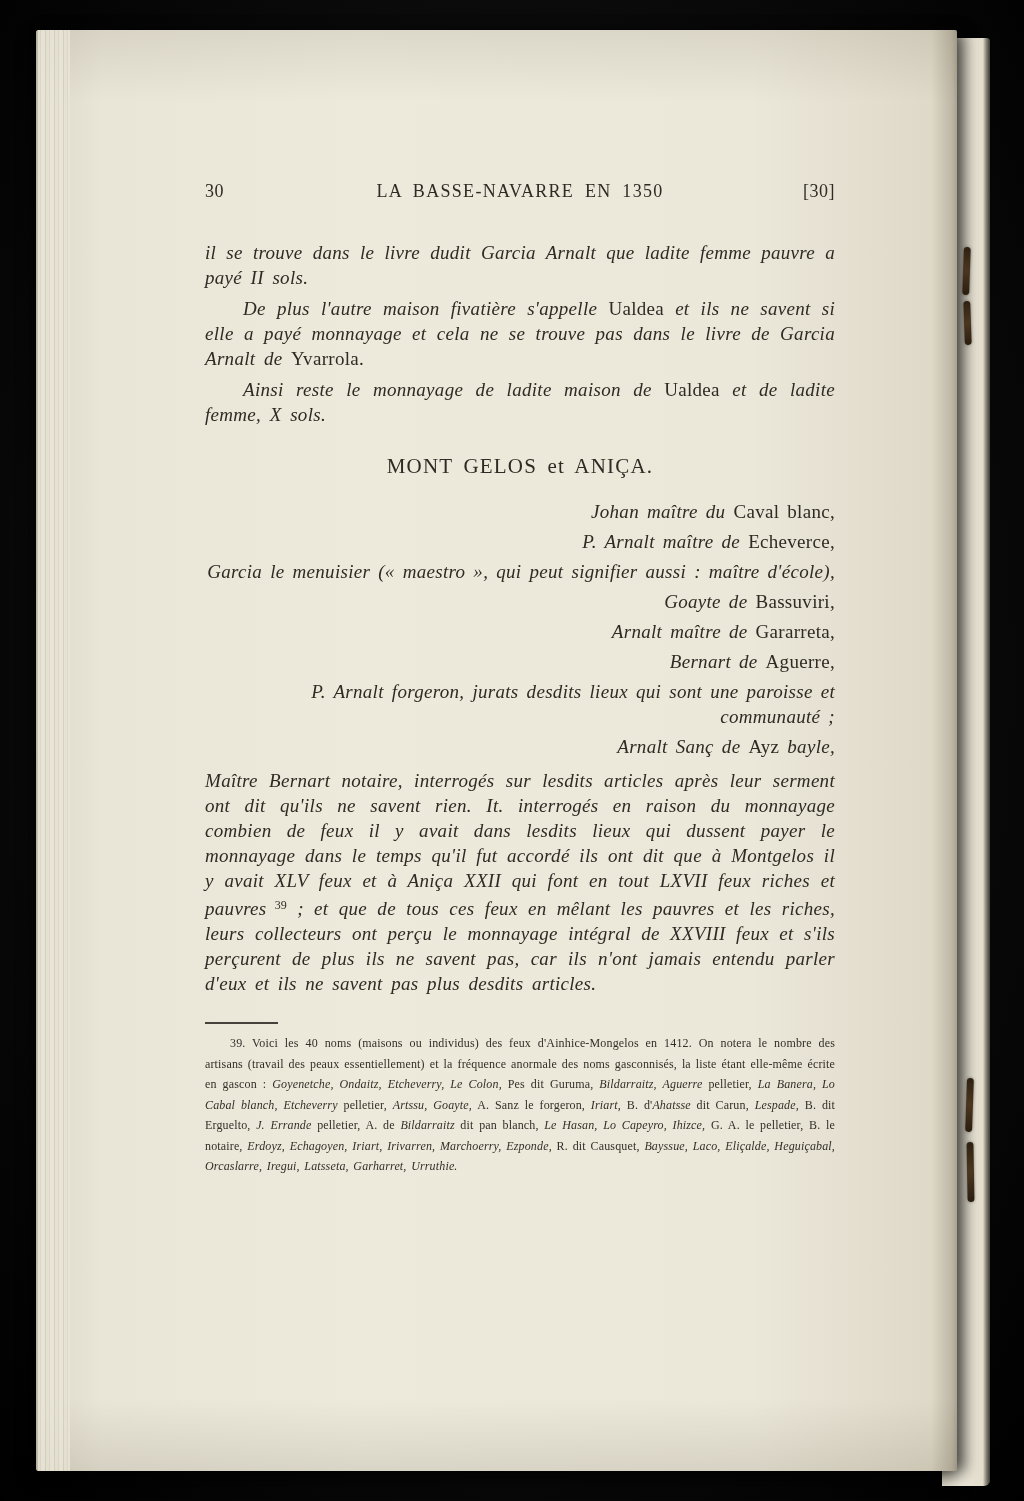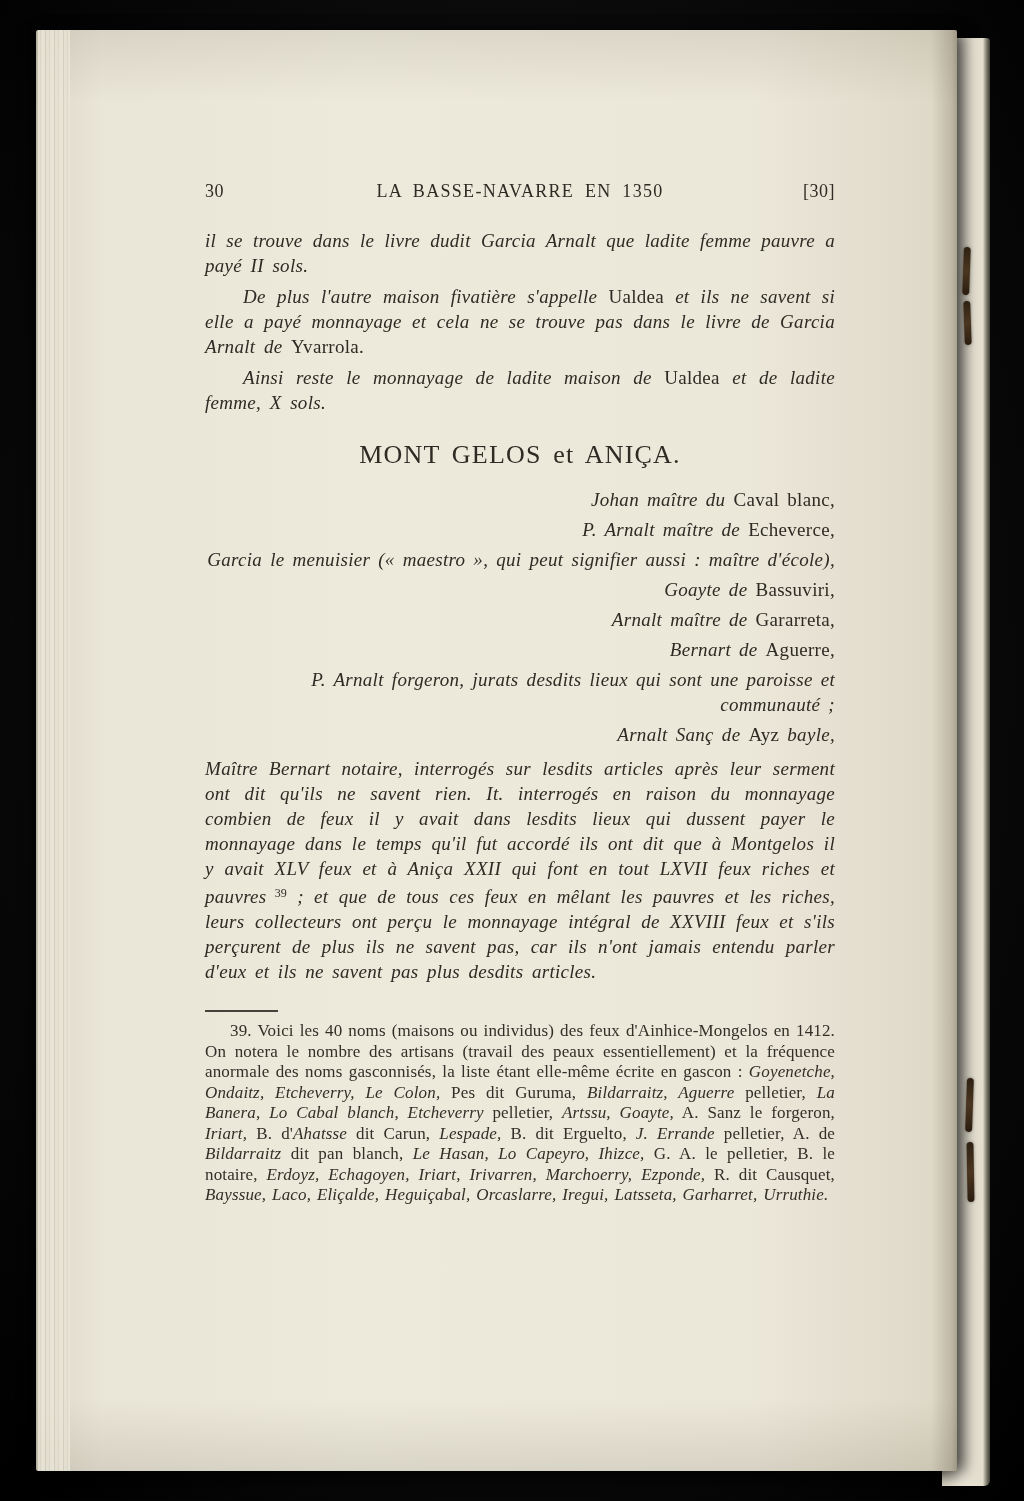--- a/index.html
+++ b/index.html
@@ -71,43 +71,43 @@
   .running-title {
     position: absolute; left: 50%; transform: translateX(-50%);
     letter-spacing: 1.3px; word-spacing: 5px; white-space: nowrap;
   }
 
   .para {
     font-size: 19px; line-height: 25px; margin: 6px 0 0;
     text-align: justify; font-style: italic;
     letter-spacing: .3px; word-spacing: 3.5px;
   }
-  .para.first { margin-top: 26px; }
+  .para.first { margin-top: 38px; }
   .para.indent { text-indent: 38px; }
   .para.after-list { margin-top: 9px; }
 
   .seg-r { font-style: normal; }
   .seg-i { font-style: italic; }
   .seg-sup { font-style: normal; font-size: 12px; vertical-align: 6px; letter-spacing: 0; }
 
   .section-heading {
-    text-align: center; font-size: 26px; line-height: 25px;
+    text-align: center; font-size: 21px; line-height: 25px;
     margin: 27px 0 20px; letter-spacing: 1.2px; word-spacing: 4px; font-style: normal;
   }
 
   .list-item {
     font-size: 19px; line-height: 25px; margin-top: 5px;
     font-style: italic; letter-spacing: .3px; word-spacing: 3px; text-align: right;
   }
 
   .footnote-rule {
     width: 73px; height: 0; border-top: 2px solid #46413a; margin: 26px 0 9px;
   }
   .footnote {
-    font-size: 17px; line-height: 20.5px; margin: 0;
+    font-size: 12px; line-height: 20.5px; margin: 0;
     text-align: justify; text-indent: 25px;
     letter-spacing: .15px; word-spacing: 1.5px; color: #332f28;
   }
 </style>
 </head>
 <body>
 
 <div class="under-page"></div>
 
 <div class="page">

